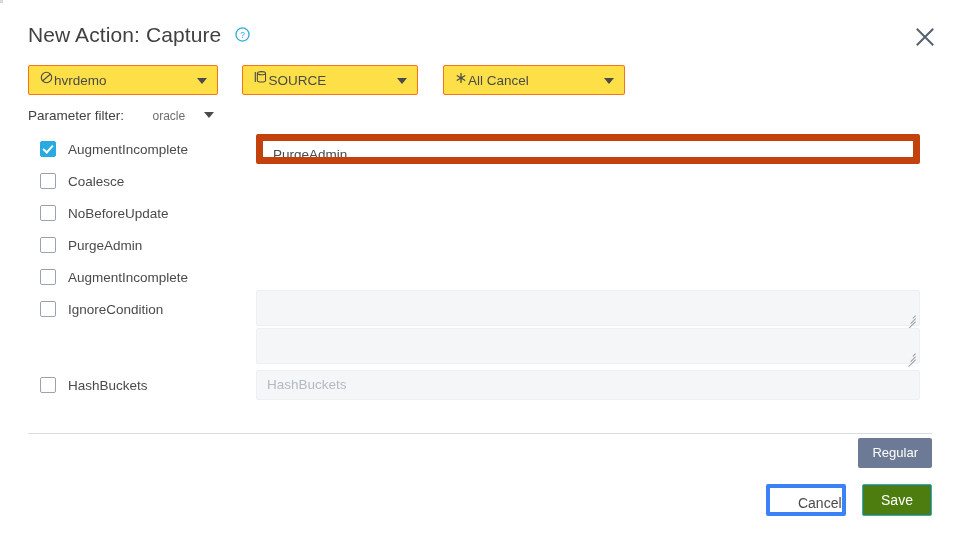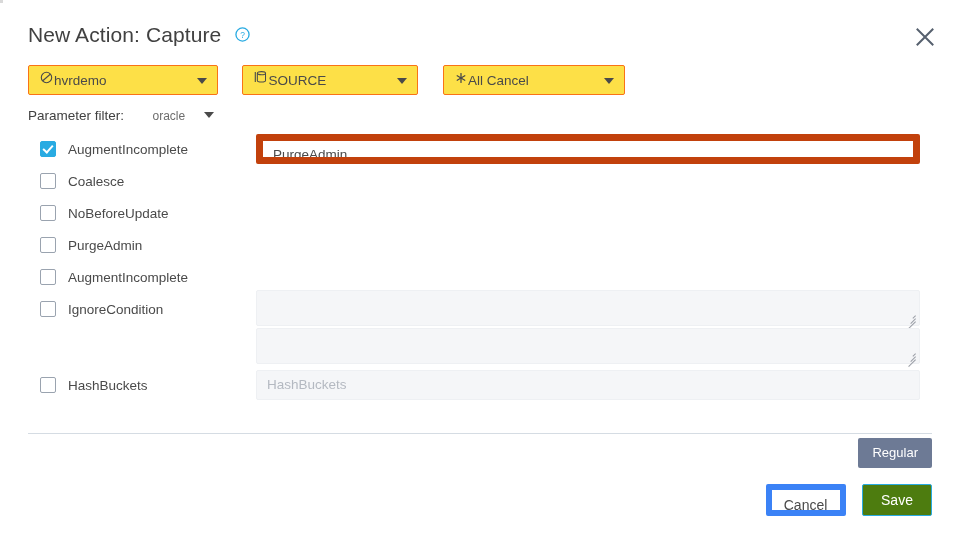--- a/index.html
+++ b/index.html
@@ -310,23 +310,24 @@
     line-height: 30px;
     border-radius: 2px;
     font-size: 14px;
     text-align: center;
     box-sizing: border-box;
     cursor: pointer;
     white-space: nowrap;
   }
   .btn-cancel {
     width: 80px;
-    border: 6px solid #3b82f6;
+    border: 4px solid #3b82f6;
     background: #fff;
     color: #4a4a4a;
+    text-align: right;
   }
   .btn-save {
     width: 70px;
     margin-left: 12px;
     border: 1px solid #29abe2;
     background: #4d7c0f;
     color: #ffffff;
   }
   .corner-dot {
     position: absolute;

